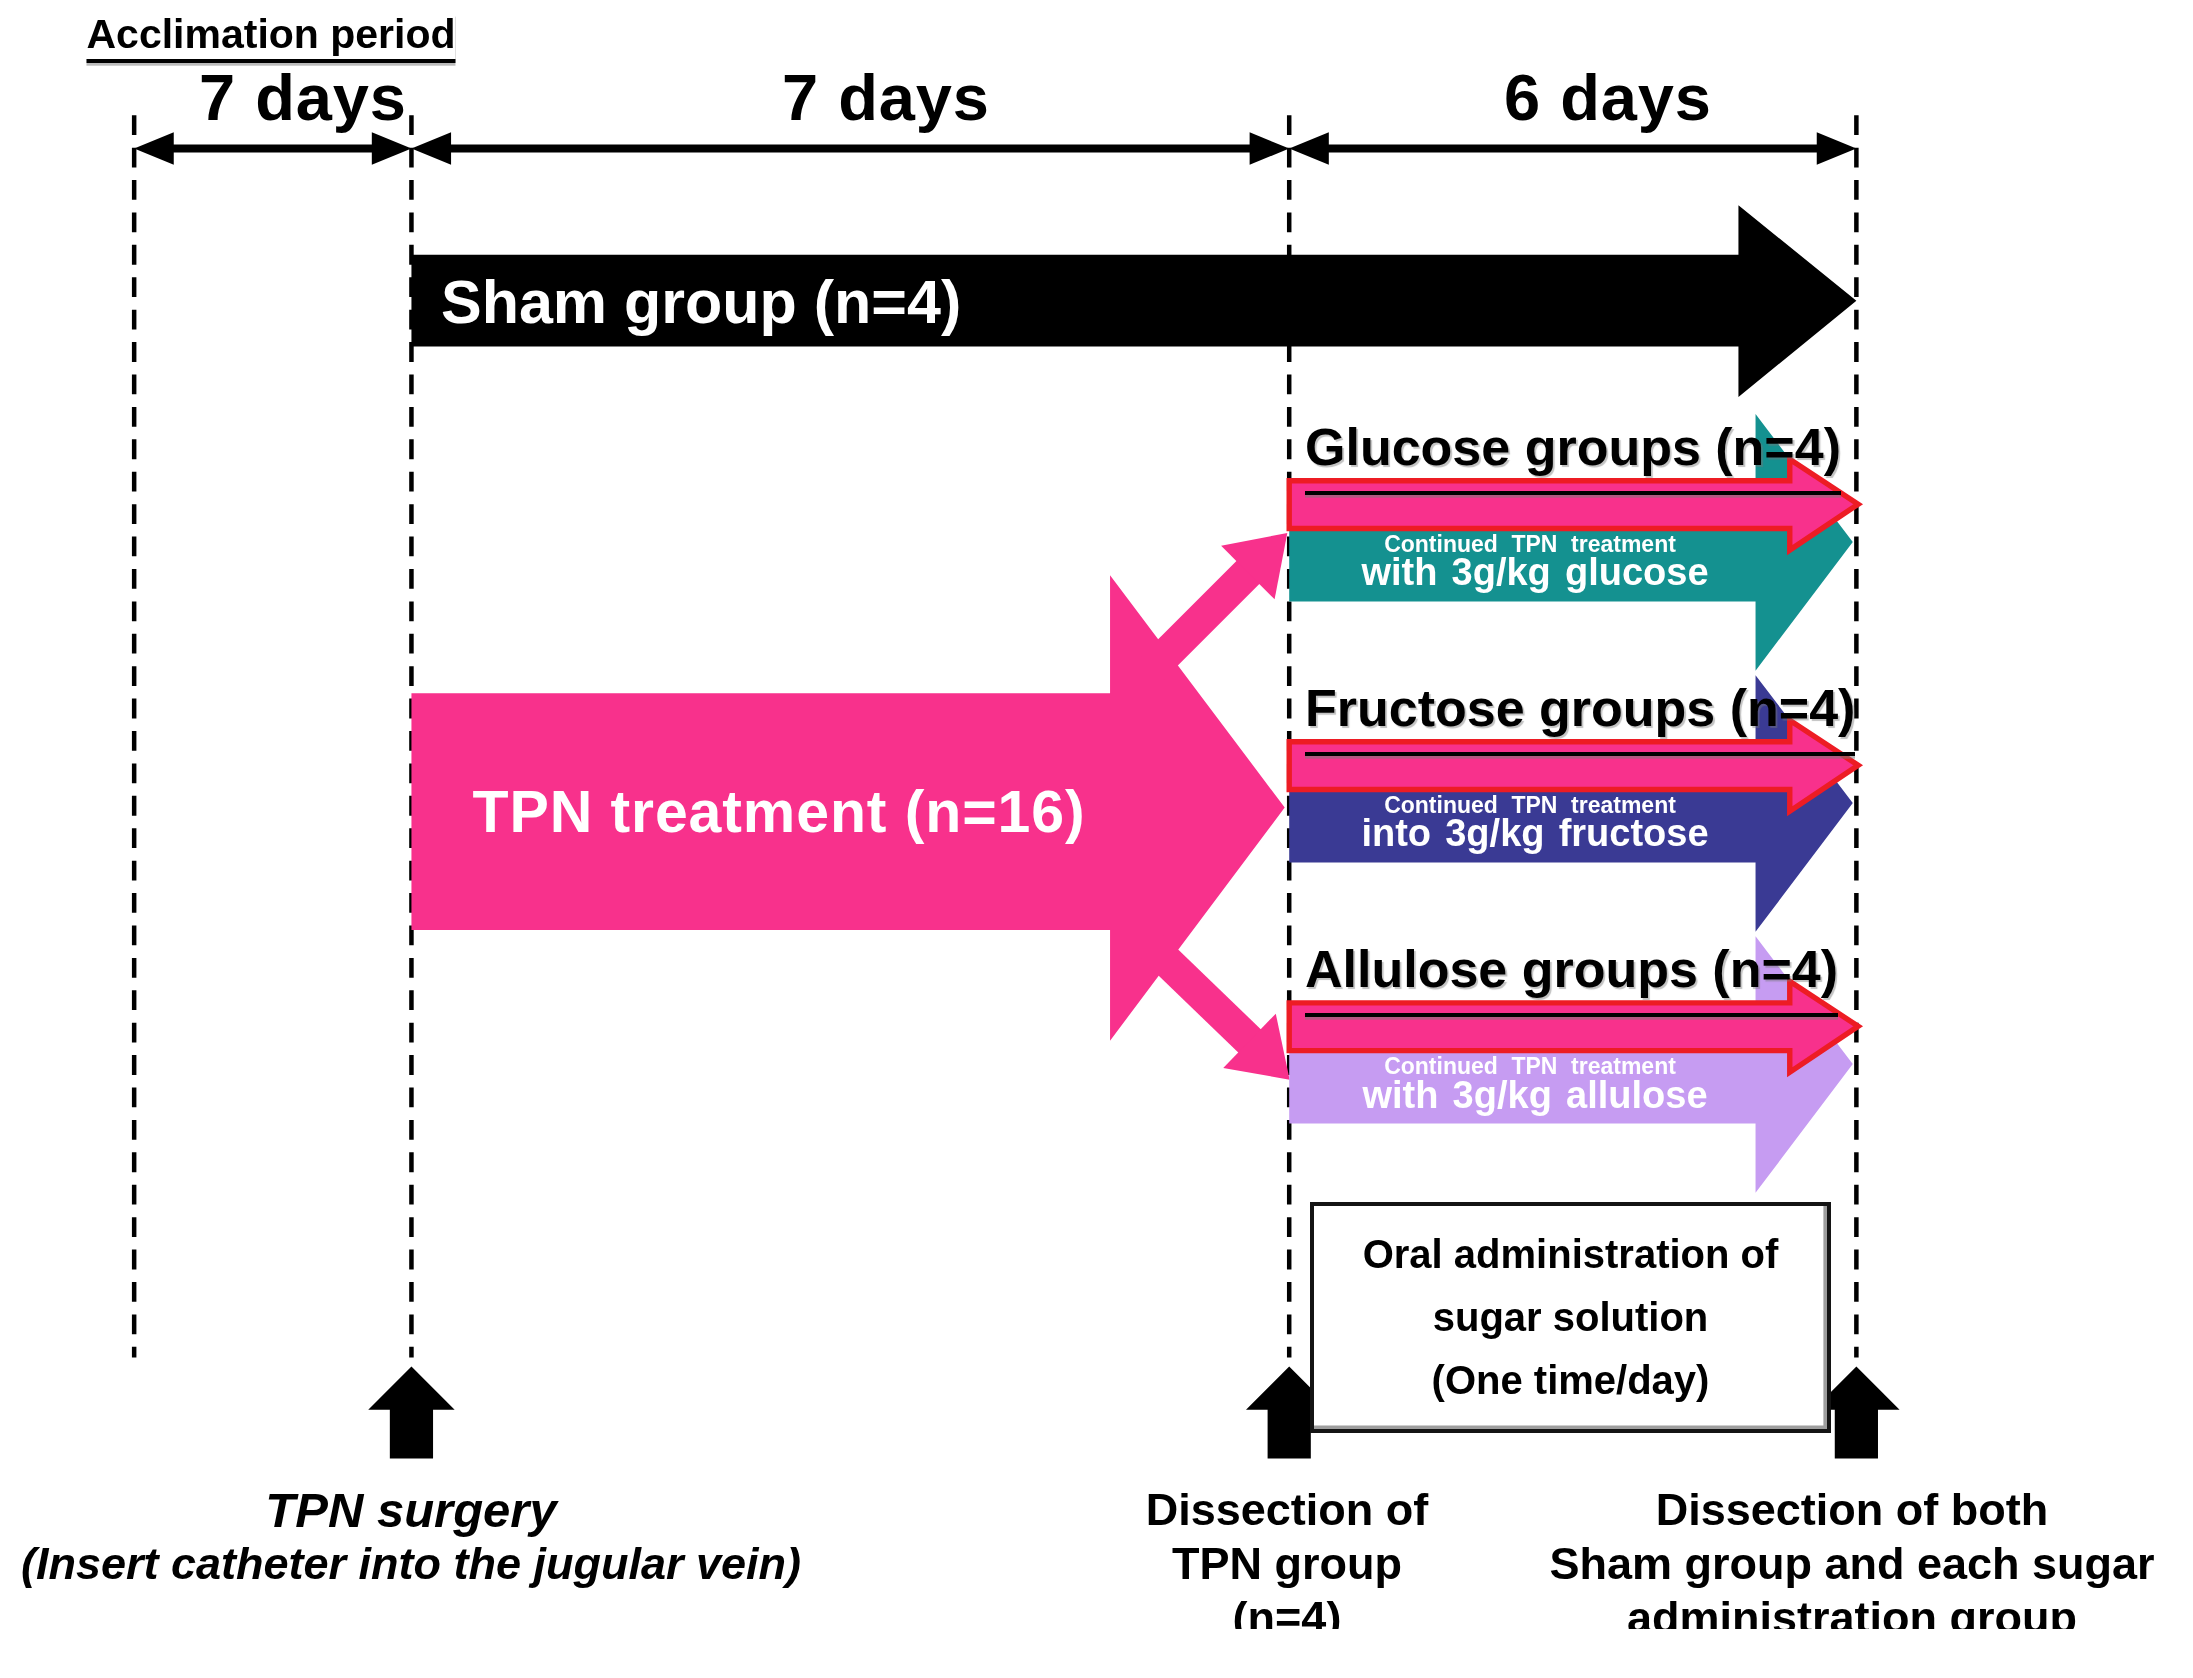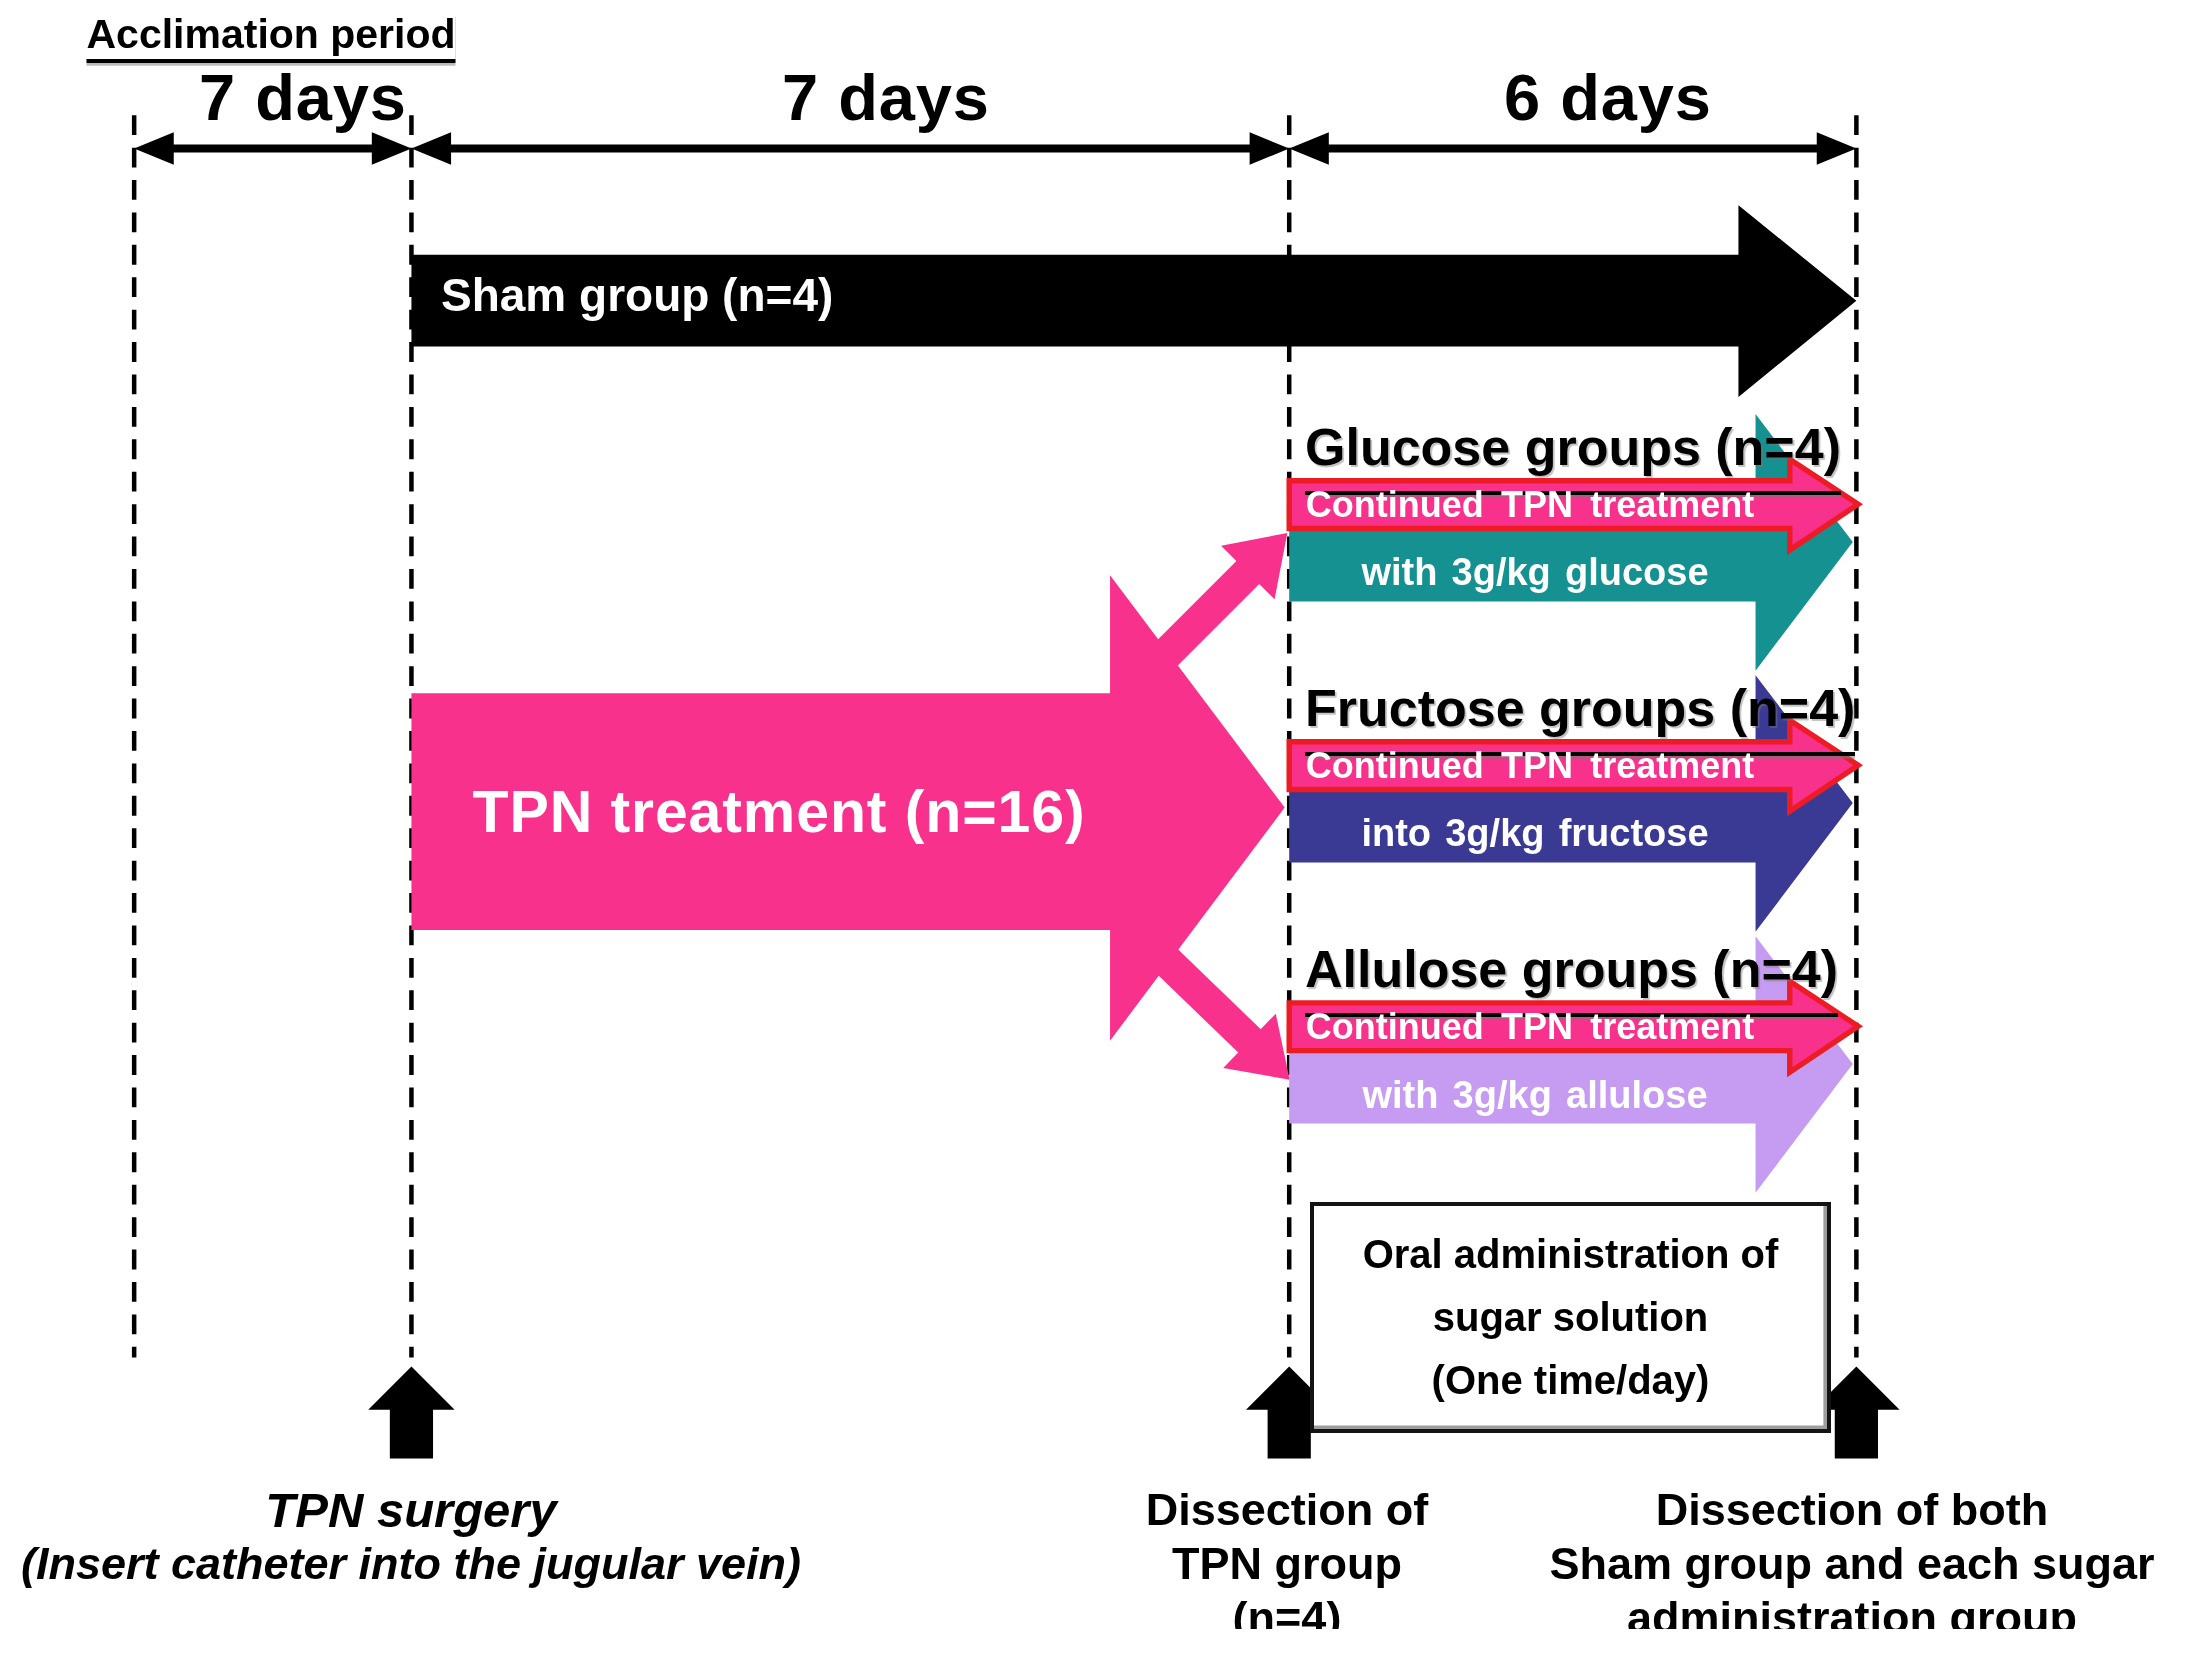--- a/index.html
+++ b/index.html
@@ -8,28 +8,28 @@
     font-family:"Liberation Sans", sans-serif;font-weight:bold;color:#000;
   }
   .stage svg{position:absolute;left:0;top:0;z-index:1;}
   .lbl{position:absolute;white-space:nowrap;font-weight:bold;z-index:3;line-height:1;}
   .center{transform:translateX(-50%);text-align:center;}
   .acclimation{
     font-size:41px;border-bottom:4.5px solid #000;padding-bottom:3.6px;
     box-shadow:0 2.7px 0 rgba(120,120,120,.5);
   }
   .days{font-size:65px;letter-spacing:0.9px;margin-left:36px;}
-  .shamlbl{font-size:46px;color:#fff;}
+  .shamlbl{font-size:61px;color:#fff;}
   .tpnlbl{font-size:59px;color:#fff;letter-spacing:0.9px;}
   .ghead{
     font-size:52px;border-bottom:4.5px solid #000;padding-bottom:18px;
     box-shadow:0 2.7px 0 rgba(120,120,120,.55);
     text-shadow:1.8px 1.8px 0.9px rgba(120,120,120,.45);
   }
-  .contlbl{font-size:36px;color:#fff;word-spacing:7.2px;transform:translate(-50%,-50%);}
+  .contlbl{font-size:23px;color:#fff;word-spacing:7.2px;transform:translate(-50%,-50%);margin-top:39px;}
   .withlbl{font-size:38px;color:#fff;word-spacing:3.6px;transform:translate(-50%,-50%);}
   .oralbox{
     position:absolute;left:1310px;top:1202px;width:521px;height:231px;z-index:2;
     border:4.5px solid #141414;box-sizing:border-box;background:#fff;
     box-shadow:inset 0 -3.6px 0 #9e9e9e, inset -3.6px 0 0 #9e9e9e;
     display:flex;flex-direction:column;align-items:center;justify-content:center;
     font-size:40px;line-height:63px;text-align:center;
   }
   .event{font-size:45px;line-height:54px;text-align:center;transform:translateX(-50%);}
   .event .l1{font-size:49px;}

